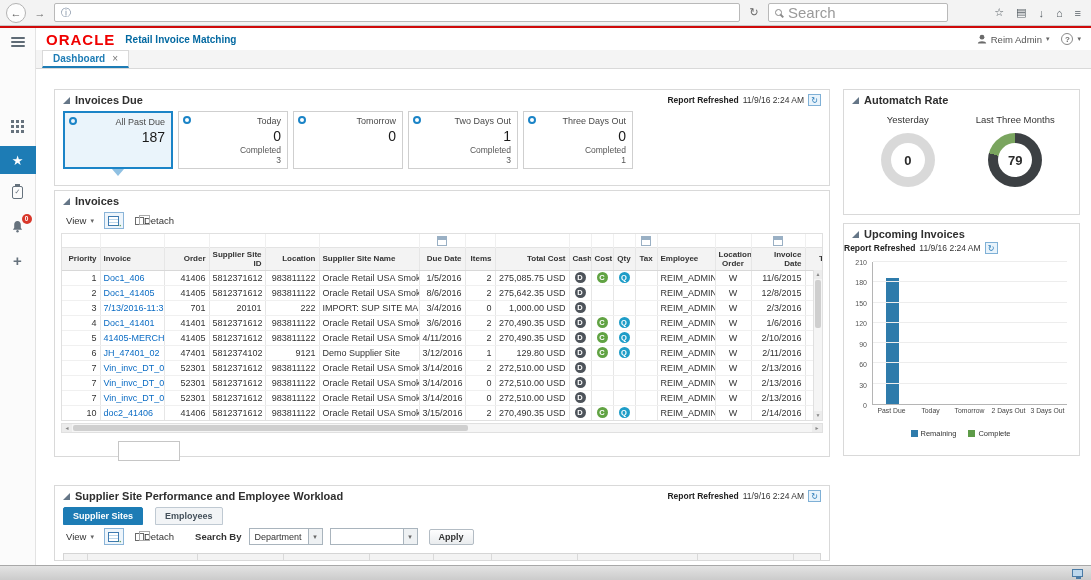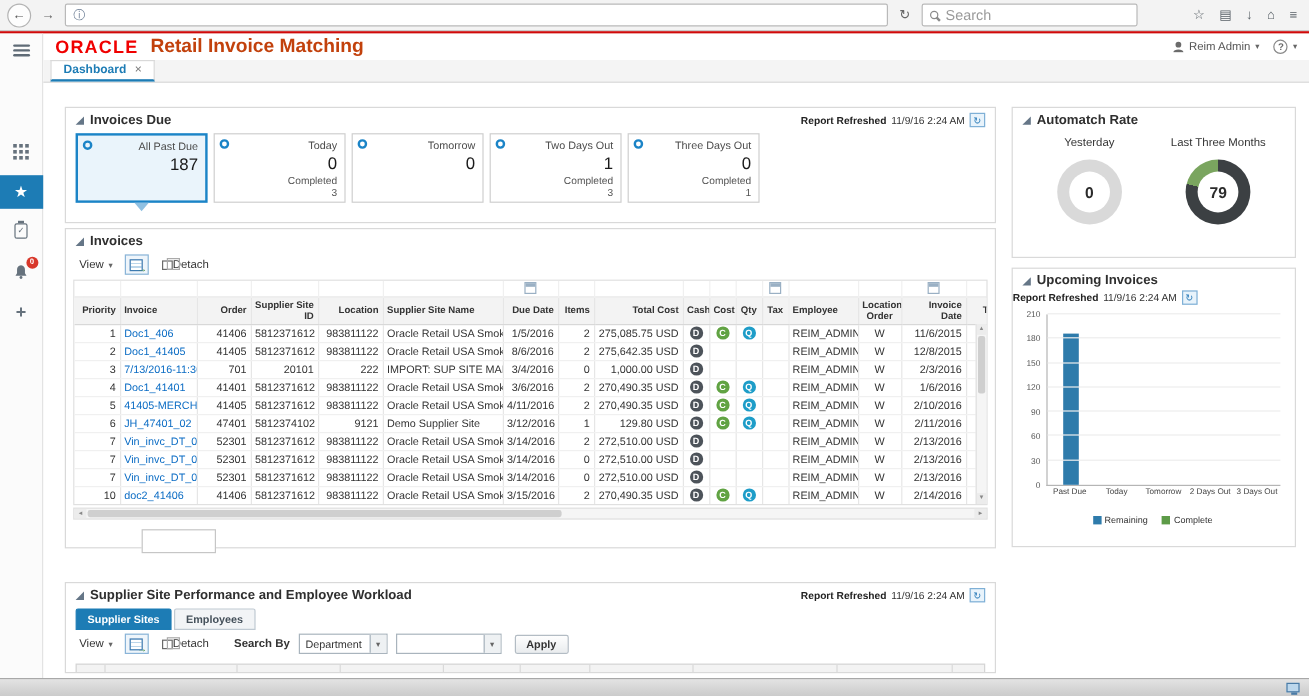--- a/index.html
+++ b/index.html
@@ -15,21 +15,21 @@
   .nav-plain { width:18px; height:18px; display:flex; align-items:center; justify-content:center; color:#666; font-size:11px; }
   .url-bar { width:686px; height:19px; background:#fff; border:1px solid #b9b9b9; border-radius:2px;
              display:flex; align-items:center; gap:5px; padding:0 6px; }
   .info-ic { color:#6a7c93; font-size:10px; }
   .url-text { font-size:9.5px; color:#3c3c3c; white-space:nowrap; overflow:hidden; }
   .search-box { width:180px; height:19px; background:#fff; border:1px solid #b9b9b9; border-radius:2px;
                 display:flex; align-items:center; gap:6px; padding:0 6px; }
   .mag { width:7px; height:7px; border:1.5px solid #8a8a8a; border-radius:50%; position:relative; flex:0 0 auto; }
   .mag::after { content:""; position:absolute; width:4px; height:1.5px; background:#8a8a8a;
                 right:-3px; bottom:-1px; transform:rotate(45deg); }
-  .search-ph { font-size:12px; color:#9a9a9a; }
+  .search-ph { font-size:15px; color:#9a9a9a; }
   .chrome-right { margin-left:auto; display:flex; align-items:center; gap:12px; color:#5a6268; font-size:11px; padding-right:4px; }
   .ci { cursor:pointer; }
 
   .red-line { height:2px; background:#cf0a0a; flex:0 0 2px; }
 
   
   .app { flex:1; display:flex; overflow:hidden; background:#fff; }
   .sidebar { width:36px; background:#fbfbfb; border-right:1px solid #e3e3e3;
              display:flex; flex-direction:column; align-items:center; flex:0 0 36px; }
   .sb-item { width:36px; height:28px; display:flex; align-items:center; justify-content:center; position:relative; cursor:pointer; }
@@ -42,21 +42,21 @@
           display:flex; align-items:center; justify-content:center; position:relative; }
   .clip::before { content:""; position:absolute; top:-3px; left:2px; width:5px; height:2px; background:#66727d; }
   .nbadge { position:absolute; top:2px; right:4px; min-width:10px; height:10px; line-height:10px; padding:0 2px;
             background:#d8372a; color:#fff; border-radius:6px; font-size:6.5px; text-align:center; font-weight:bold; }
   .plus { font-size:15px; color:#66727d; font-weight:bold; }
   .sb-gap28 { height:28px; } .sb-gap6 { height:6px; } .sb-gap4 { height:4px; }
 
   .main { flex:1; display:flex; flex-direction:column; overflow:hidden; }
   .app-header { height:22px; display:flex; align-items:center; padding:0 10px; flex:0 0 22px; }
   .logo { color:#f00000; font-weight:bold; font-size:15px; letter-spacing:1px; }
-  .app-title { margin-left:10px; font-size:16px; font-weight:600; color:#c2410c; }
+  .app-title { margin-left:10px; font-size:10px; font-weight:600; color:#0369a1; }
   .user-area { margin-left:auto; display:flex; align-items:center; gap:4px; font-size:9.5px; color:#555; }
   .caret { font-size:7px; color:#666; }
   .help { width:12px; height:12px; border-radius:50%; border:1px solid #8a8a8a; color:#6a6a6a; font-size:8px;
           font-weight:bold; display:flex; align-items:center; justify-content:center; margin-left:8px; }
 
   .tab-bar { height:19px; background:#f4f4f4; border-bottom:1px solid #d9d9d9; flex:0 0 19px; display:flex; align-items:flex-end; }
   .tab { margin-left:6px; background:#fff; border:1px solid #d9d9d9; border-bottom:2px solid #1d7cb5;
          padding:2px 10px; display:inline-flex; align-items:center; gap:7px; font-size:10px; font-weight:bold; color:#1d7cb5; }
   .tab-close { color:#777; font-weight:normal; font-size:10px; cursor:pointer; }
 
@@ -143,21 +143,21 @@
   .bar { width:13px; }
   .xaxis { position:absolute; left:20px; right:2px; bottom:15px; height:16px; display:flex; }
   .xlabel { flex:1; text-align:center; font-size:6.8px; color:#444; line-height:1.1; }
   .legend { position:absolute; left:0; right:0; bottom:0; display:flex; justify-content:center; gap:12px;
             align-items:center; font-size:7.5px; color:#333; }
   .legend-item { display:flex; align-items:center; gap:3px; }
   .swatch { width:7px; height:7px; display:inline-block; }
 
   
   .sup-panel { height:76px; overflow:hidden; }
-  .stabs { display:flex; gap:2px; padding:3px 8px 0; }
+  .stabs { display:flex; gap:12px; padding:3px 8px 0; }
   .stab { font-size:9px; font-weight:bold; padding:3px 9px; border:1px solid #bfc9d2; background:#f2f4f6;
           color:#44505a; border-radius:2px 2px 0 0; cursor:pointer; }
   .stab.active { background:#1d7cb5; border-color:#1d7cb5; color:#fff; }
   .sb-label { font-size:9.5px; font-weight:bold; margin-left:10px; }
   .select { display:flex; align-items:center; height:17px; border:1px solid #a9b4bd; background:#fff; font-size:9px; }
   .select .val { padding:0 5px; min-width:58px; }
   .select2 .val { min-width:72px; }
   .select .dd { width:14px; align-self:stretch; border-left:1px solid #a9b4bd; background:#eef1f3;
                 display:flex; align-items:center; justify-content:center; }
   .btn { border:1px solid #b3bcc4; background:linear-gradient(#fefefe,#e9ecee); font-size:9px; font-weight:bold;

